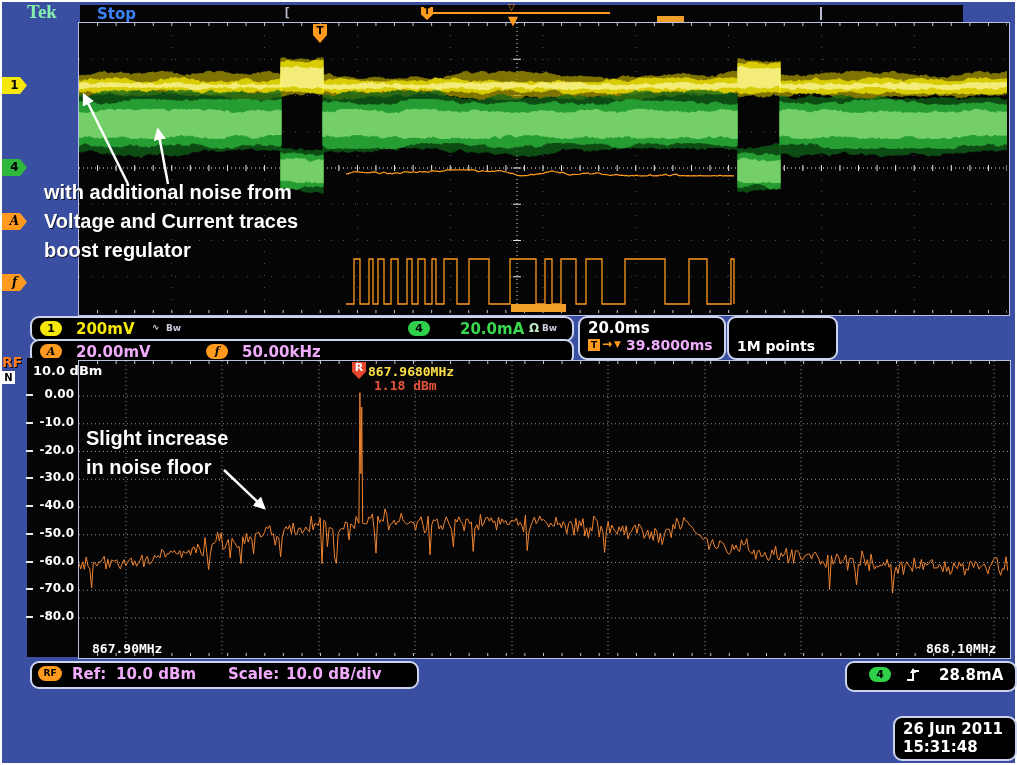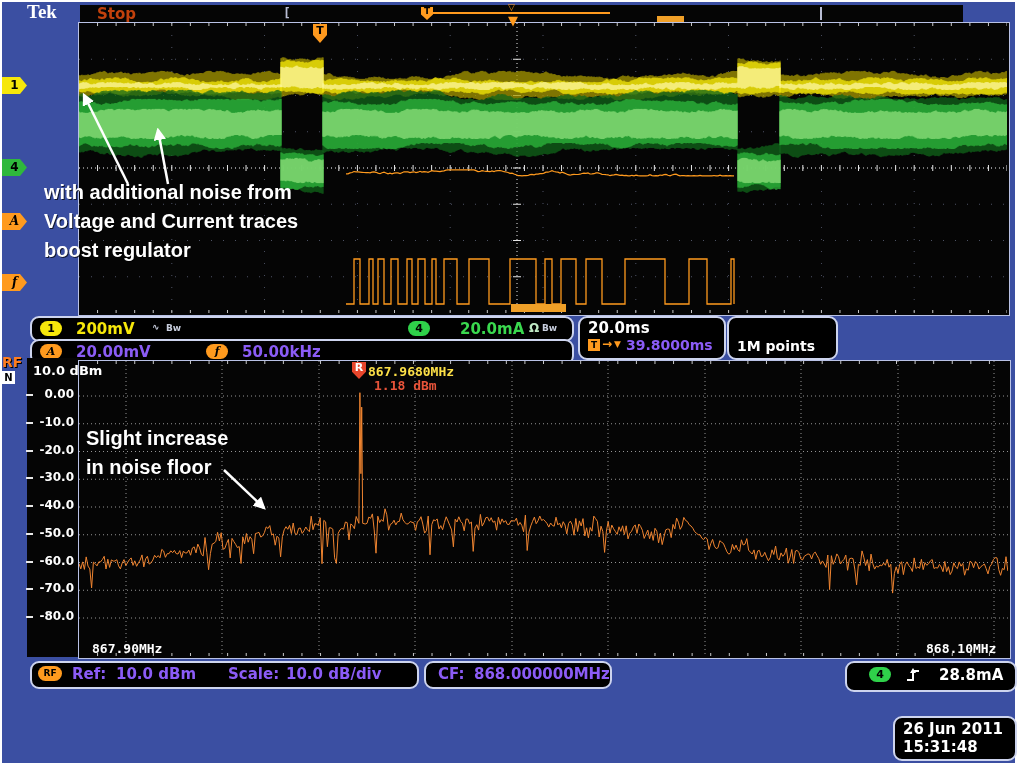--- a/index.html
+++ b/index.html
@@ -1,33 +1,33 @@
 <!DOCTYPE html>
 <html><head>
 <meta charset="utf-8">
 <style>
   html,body{margin:0;padding:0;background:#888;}
   .screen{position:relative;width:1017px;height:765px;background:#3b4fa2;overflow:hidden;
           font-family:"DejaVu Sans",sans-serif;box-shadow:inset 0 0 0 2px #ffffff;}
   .abs{position:absolute;}
   .topbar{left:80px;top:5px;width:883px;height:17px;background:#050505;}
-  .teklogo{left:27px;top:1px;font:bold 19px "Liberation Serif",serif;color:#ffffff;letter-spacing:0;}
-  .acqstat{left:17px;top:0px;color:#c2410c;font:bold 15px "DejaVu Sans",sans-serif;}
+  .teklogo{left:27px;top:1px;font:bold 19px "Liberation Serif",serif;color:#86efac;letter-spacing:0;}
+  .acqstat{left:17px;top:0px;color:#3b82f6;font:bold 15px "DejaVu Sans",sans-serif;}
   .gratic{position:absolute;background:#050505;border:1px solid #b9c2e6;}
   .box{position:absolute;background:#000;border:2px solid #cdd4ee;border-radius:9px;}
   .chpill{position:absolute;width:22px;height:15px;border-radius:8px;color:#000;
           font:bold 11px "DejaVu Sans",sans-serif;text-align:center;line-height:15px;}
   .chmark{position:absolute;left:2px;width:25px;height:17px;
           clip-path:polygon(0 0,72% 0,100% 50%,72% 100%,0 100%);
           font:bold italic 12px "DejaVu Serif",serif;text-align:center;line-height:16px;color:#000;}
   .tflag{position:absolute;clip-path:polygon(0 0,100% 0,100% 58%,50% 100%,0 58%);
          background:#ff9a1e;color:#000;font:bold 11px "DejaVu Sans",sans-serif;text-align:center;}
   .rtext{font:bold 15px "DejaVu Sans",sans-serif;white-space:nowrap;}
   .rtext14{font:bold 14px "DejaVu Sans",sans-serif;white-space:nowrap;}
-  .orange{color:#8b5cf6;} .white{color:#fff;} .yellow{color:#f6e70b;} .green{color:#3ad84e;}
+  .orange{color:#f0abfc;} .white{color:#fff;} .yellow{color:#f6e70b;} .green{color:#3ad84e;}
   .mini{font:bold 9px "DejaVu Sans",sans-serif;color:#c8cede;}
   .anno{font:bold 20px "Liberation Sans",sans-serif;color:#ffffff;line-height:29px;white-space:nowrap;
         text-shadow:1px 1px 0 rgba(0,0,0,.7);}
   .mono{font-family:"DejaVu Sans Mono",monospace;}
   .ylab{position:absolute;left:34px;width:40px;text-align:right;color:#fff;
         font:bold 12px "DejaVu Sans",sans-serif;}
   .ydash{position:absolute;left:26px;width:7px;height:2px;background:#e8e8e8;}
   svg{display:block;}
 </style>
 </head>
@@ -438,24 +438,20 @@
     <div>in noise floor</div>
   </div>
 
   <div class="box" style="left:30px;top:661px;width:385px;height:24px;">
     <span class="abs" style="left:6px;top:3px;width:24px;height:15px;border-radius:8px;background:#ff9a1e;color:#000;font:bold 9px 'DejaVu Sans',sans-serif;text-align:center;line-height:15px;">RF</span>
     <span class="abs rtext orange" style="left:40px;top:2px;">Ref:</span>
     <span class="abs rtext orange" style="left:84px;top:2px;">10.0 dBm</span>
     <span class="abs rtext orange" style="left:196px;top:2px;">Scale:</span>
     <span class="abs rtext orange" style="left:254px;top:2px;">10.0 dB/div</span>
   </div>
-  <div class="box" style="left:424px;top:661px;width:184px;height:24px;">
-    <span class="abs rtext orange" style="left:12px;top:2px;">CF:</span>
-    <span class="abs rtext orange" style="left:48px;top:2px;">868.000000MHz</span>
-  </div>
   <div class="box" style="left:845px;top:661px;width:168px;height:27px;">
     <span class="chpill" style="left:22px;top:4px;background:#2fd14a;">4</span>
     <svg class="abs" style="left:58px;top:4px;" width="16" height="16">
       <polyline points="2,13 8,13 8,4 14,4" stroke="#fff" stroke-width="2" fill="none"></polyline>
       <polygon points="5,6 11,6 8,1" fill="#fff"></polygon>
     </svg>
     <span class="abs rtext white" style="left:92px;top:3px;">28.8mA</span>
   </div>
 
   <div class="box" style="left:893px;top:716px;width:120px;height:41px;">

